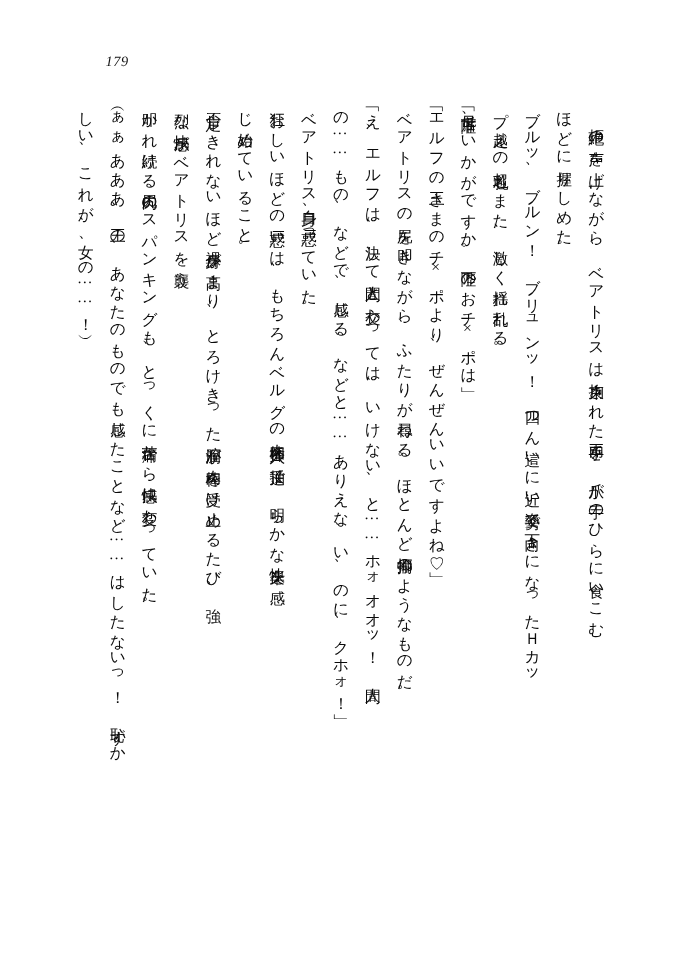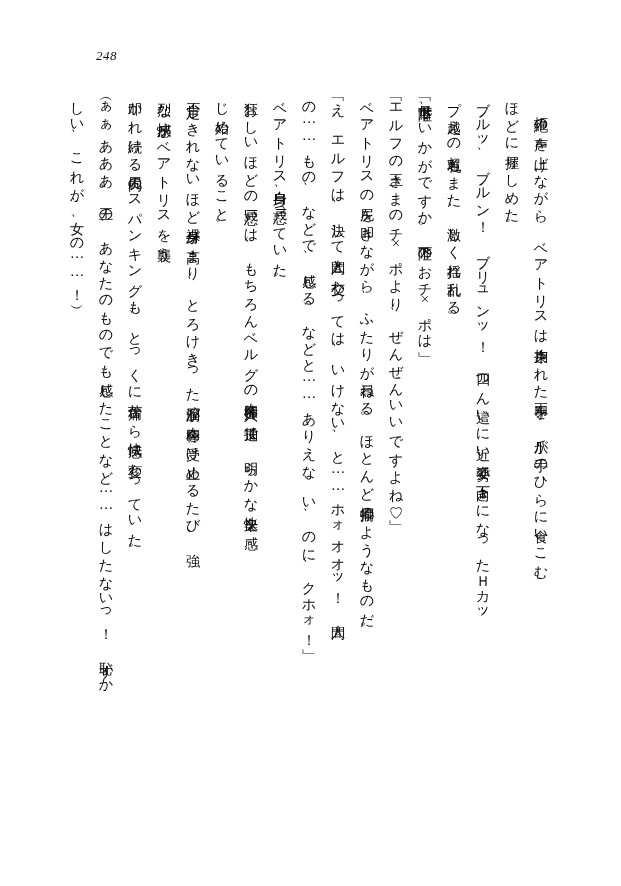--- a/index.html
+++ b/index.html
@@ -50,21 +50,21 @@
   }
   .vline.indent {
     padding-top: 14px;
   }
 </style>
 </head>
 <body>
 
 <div class="page">
 
-  <div class="page-number">248</div>
+  <div class="page-number">179</div>
 
   <div class="text-block">
     <div class="vline indent">拒絶の声を上げながら、ベアトリスは拘束された両手を、爪が手のひらに食いこむ</div>
     <div class="vline">ほどに握りしめた。</div>
     <div class="vline">ブルッ、ブルン！　ブリュンッ！　四つん這いに近い姿勢で下向きになったＨカッ</div>
     <div class="vline">プ越えの超乳もまた、激しく揺れ乱れる。</div>
     <div class="vline">「母后陛下、いかがですか。陛下のおチ×ポは」</div>
     <div class="vline">「エルフの王さまのチ×ポより、ぜんぜんいいですよね♡」</div>
     <div class="vline">ベアトリスの尻を叩きながら、ふたりが尋ねる。ほとんど揶揄のようなものだ。</div>
     <div class="vline">「え、エルフは、決して人間と交わっては、いけない、と……ホォオオッ！　人間</div>

